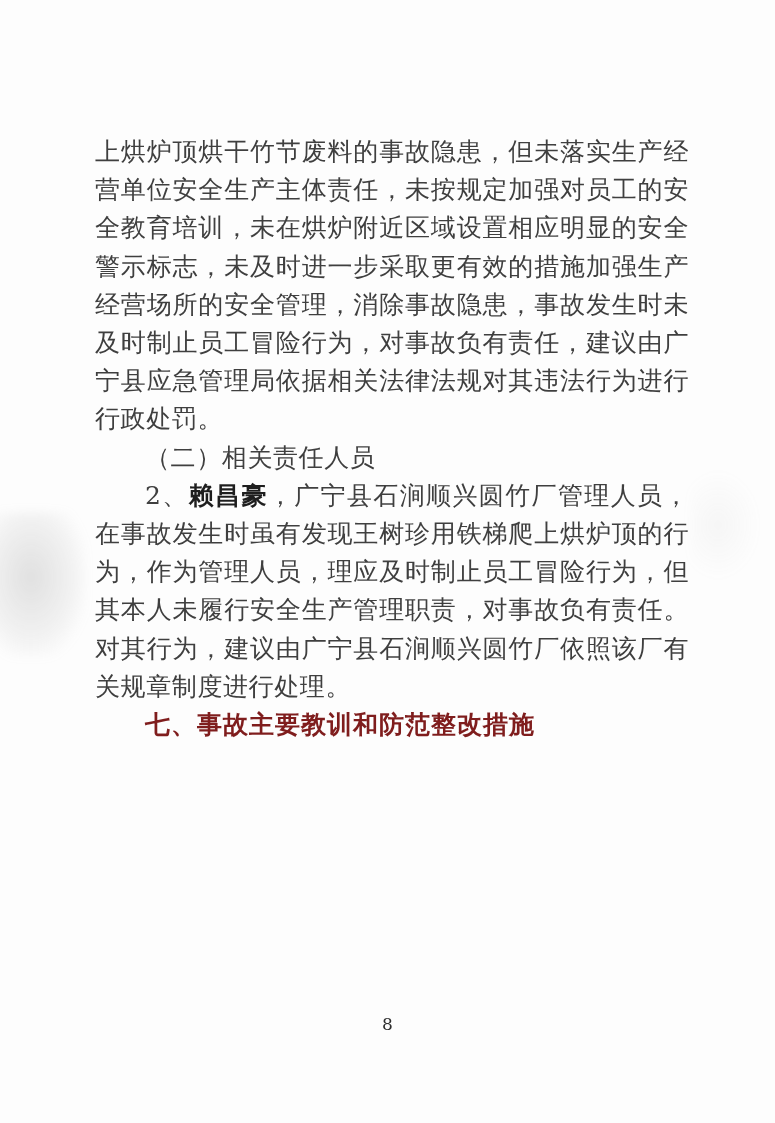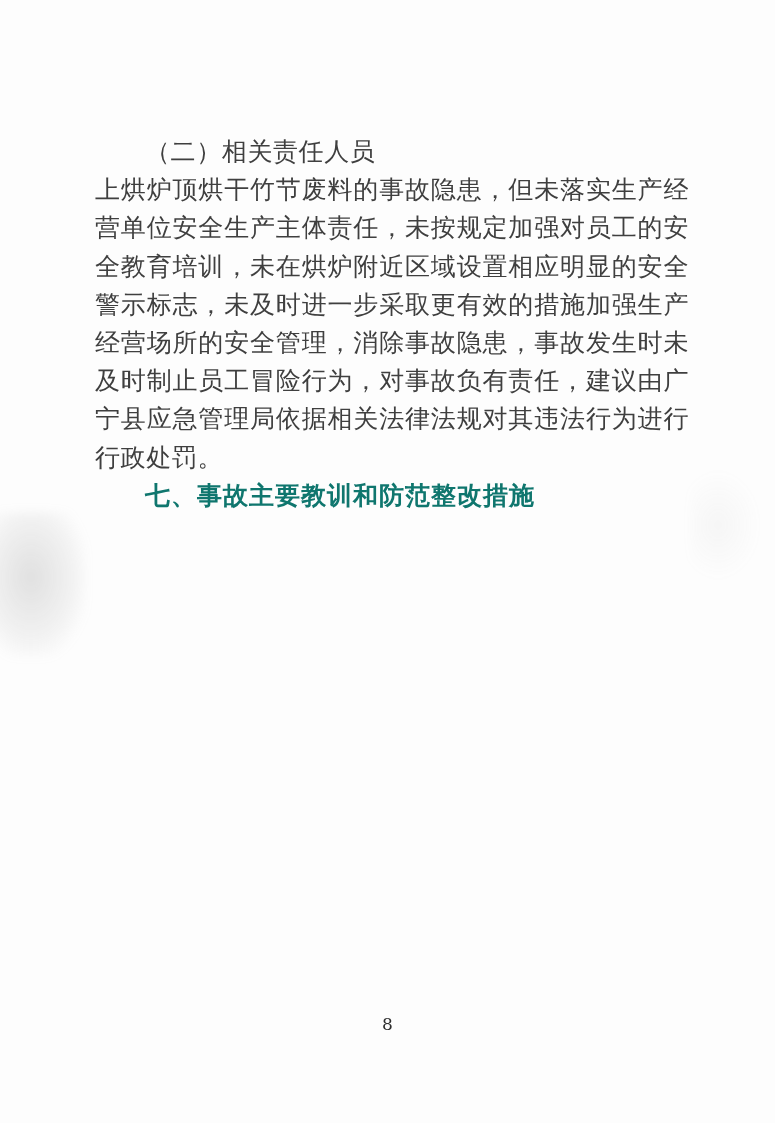--- a/index.html
+++ b/index.html
@@ -57,21 +57,21 @@
     text-justify: inter-ideograph;
     font-weight: 400;
   }
   .indent { text-indent: 2em; }
   .person-name {
     font-weight: 700;
     color: #1e1e1e;
   }
   .heading {
     font-weight: 700;
-    color: #0f766e;
+    color: #7f1d1d;
     letter-spacing: 1px;
   }
   .page-number {
     position: absolute;
     top: 1014px;
     left: 0;
     width: 775px;
     text-align: center;
     font-size: 17px;
     line-height: 20px;
@@ -82,25 +82,26 @@
 </head>
 <body>
 
 <div class="page">
 
   <div class="smudge-left"></div>
   <div class="smudge-right"></div>
 
   <main class="text-block">
 
+    <p class="para"><span>上烘炉顶烘干竹节废料的事故隐患，但未落实生产经营单位安全生产主体责任，未按规定加强对员工的安全教育培训，未在烘炉附近区域设置相应明显的安全警示标志，未及时进一步采取更有效的措施加强生产经营场所的安全管理，消除事故隐患，事故发生时未及时制止员工冒险行为，对事故负有责任，建议由广宁县应急管理局依据相关法律法规对其违法行为进行行政处罚。</span></p>
+
     <p class="para indent"><span>（二）相关责任人员</span></p>
 
-    <p class="para"><span>上烘炉顶烘干竹节废料的事故隐患，但未落实生产经营单位安全生产主体责任，未按规定加强对员工的安全教育培训，未在烘炉附近区域设置相应明显的安全警示标志，未及时进一步采取更有效的措施加强生产经营场所的安全管理，消除事故隐患，事故发生时未及时制止员工冒险行为，对事故负有责任，建议由广宁县应急管理局依据相关法律法规对其违法行为进行行政处罚。</span></p>
 
-
+    <p class="para indent"><span>2、</span><b class="person-name">赖昌豪</b><span>，广宁县石涧顺兴圆竹厂管理人员，在事故发生时虽有发现王树珍用铁梯爬上烘炉顶的行为，作为管理人员，理应及时制止员工冒险行为，但其本人未履行安全生产管理职责，对事故负有责任。对其行为，建议由广宁县石涧顺兴圆竹厂依照该厂有关规章制度进行处理。</span></p>
 
 
     <p class="para indent"><b class="heading">七、事故主要教训和防范整改措施</b></p>
 
   </main>
 
   <div class="page-number">8</div>
 
 </div>
 

